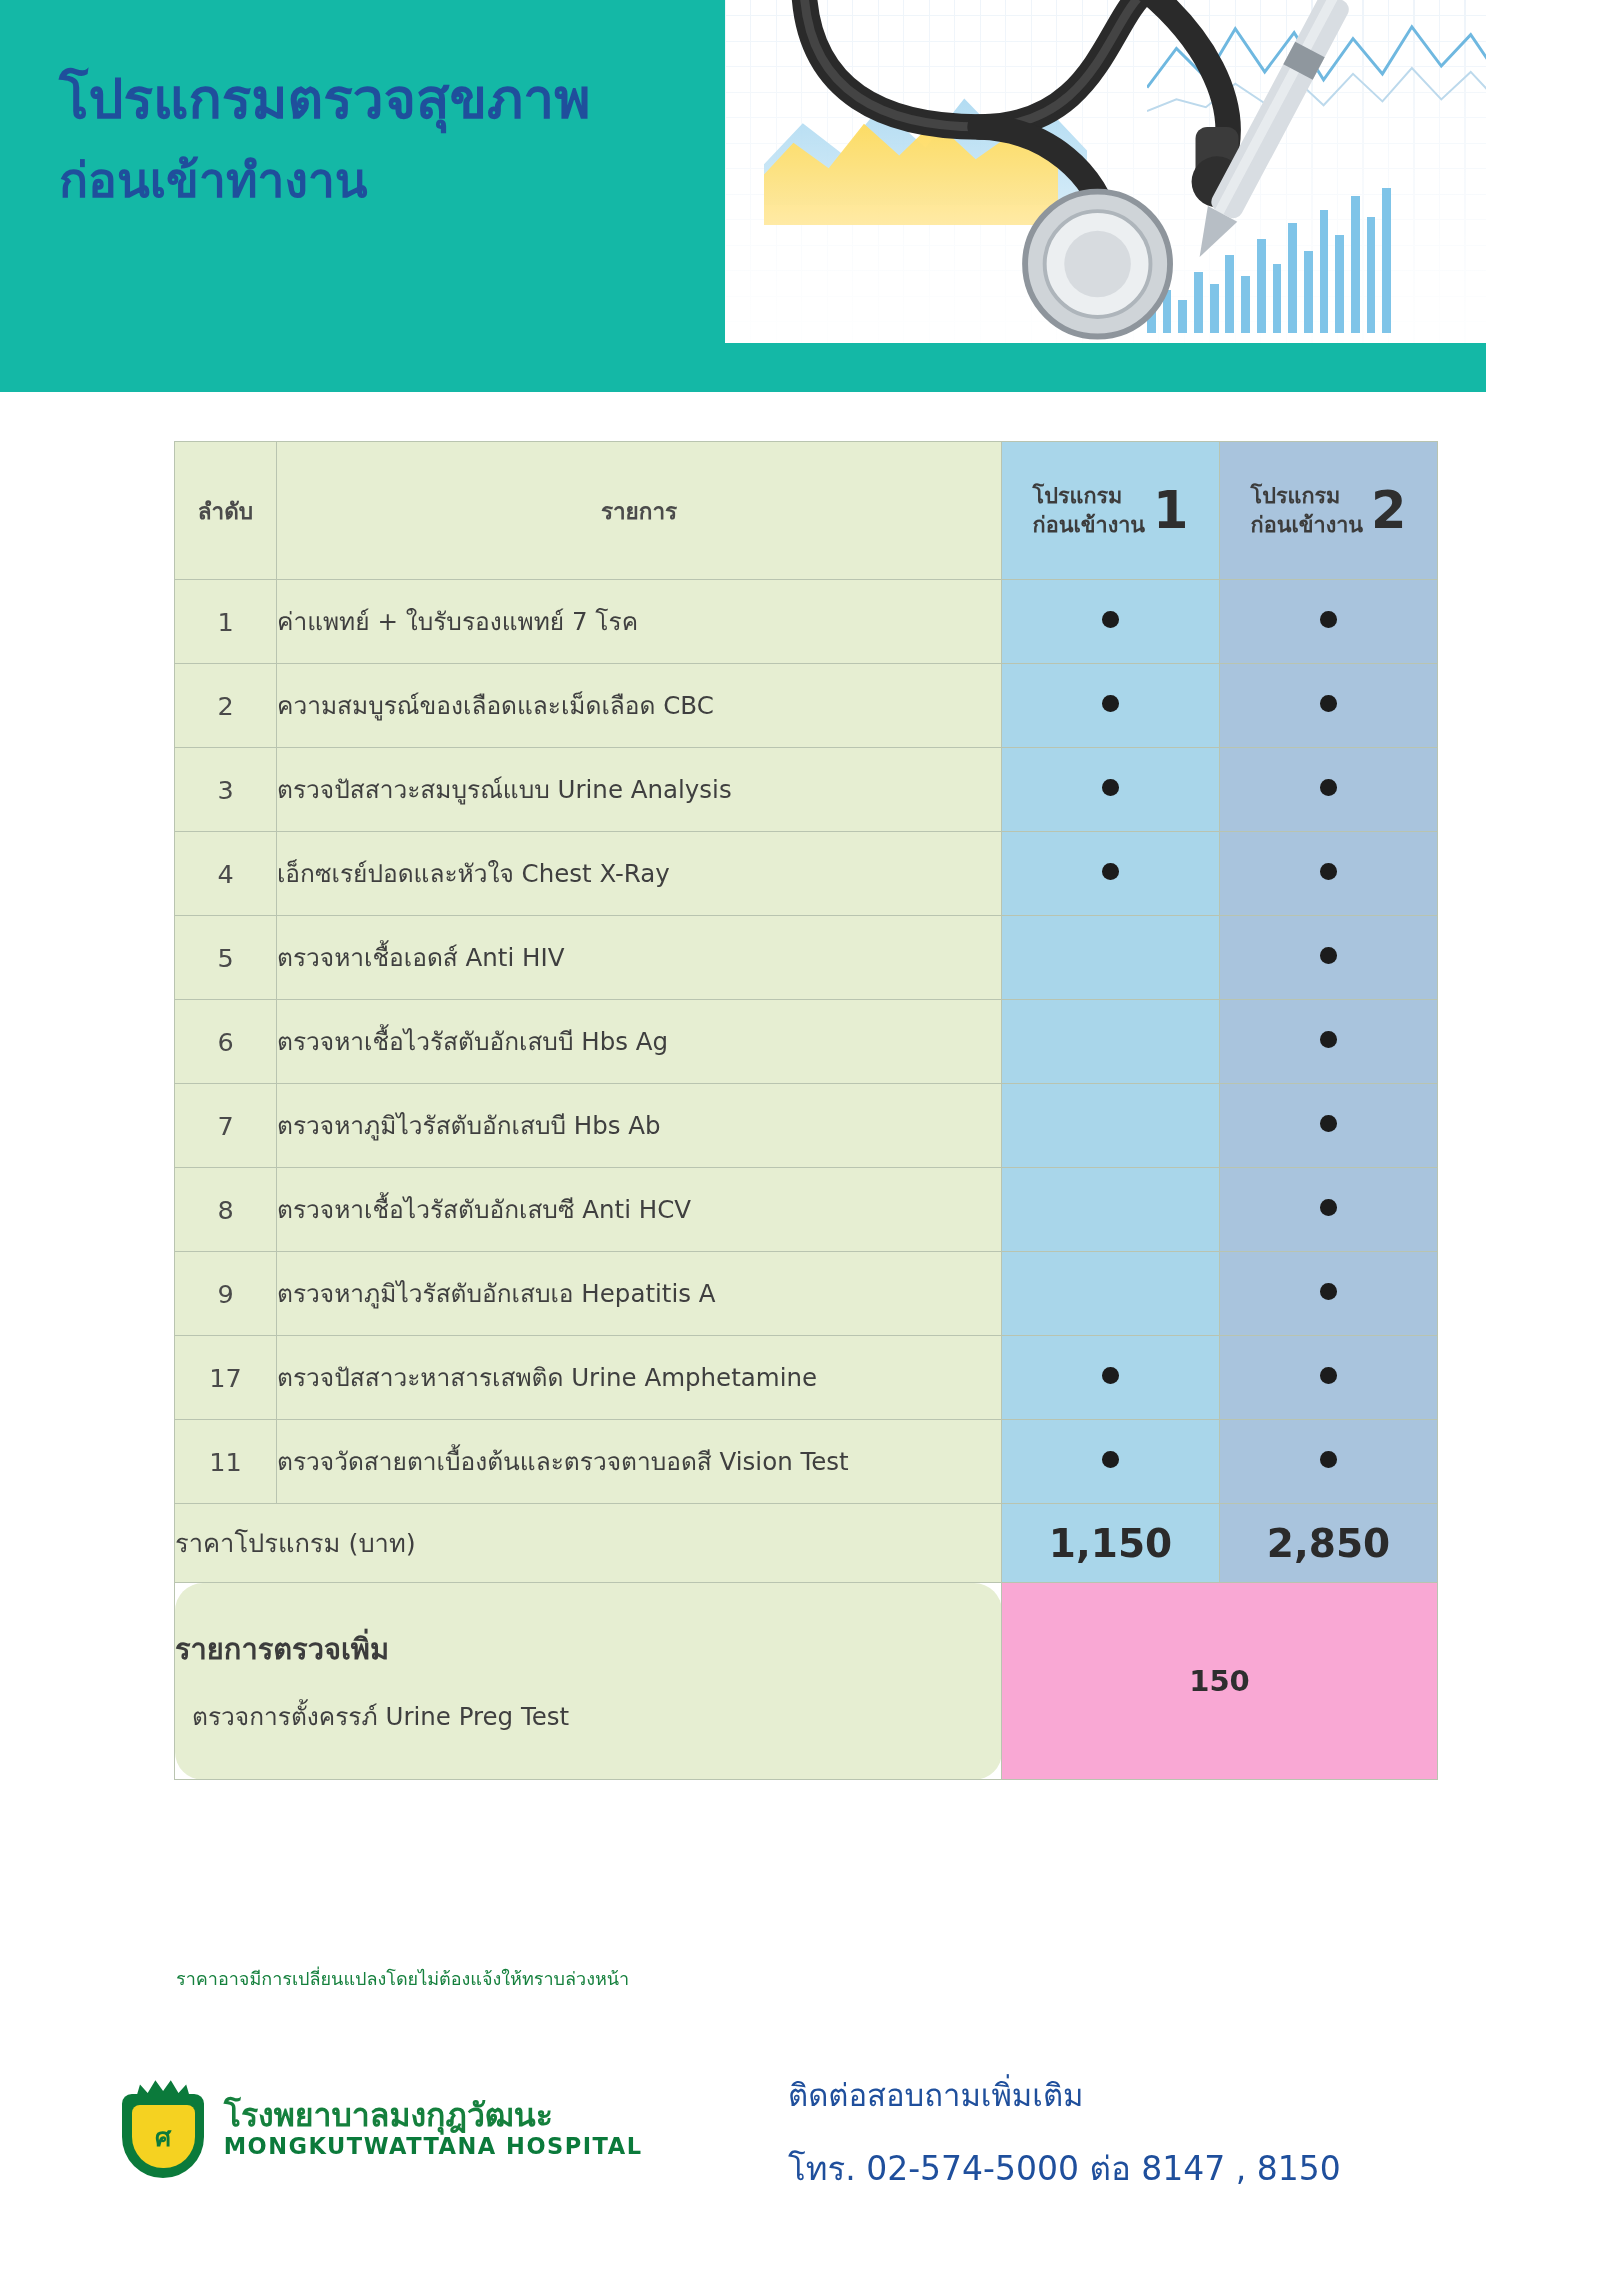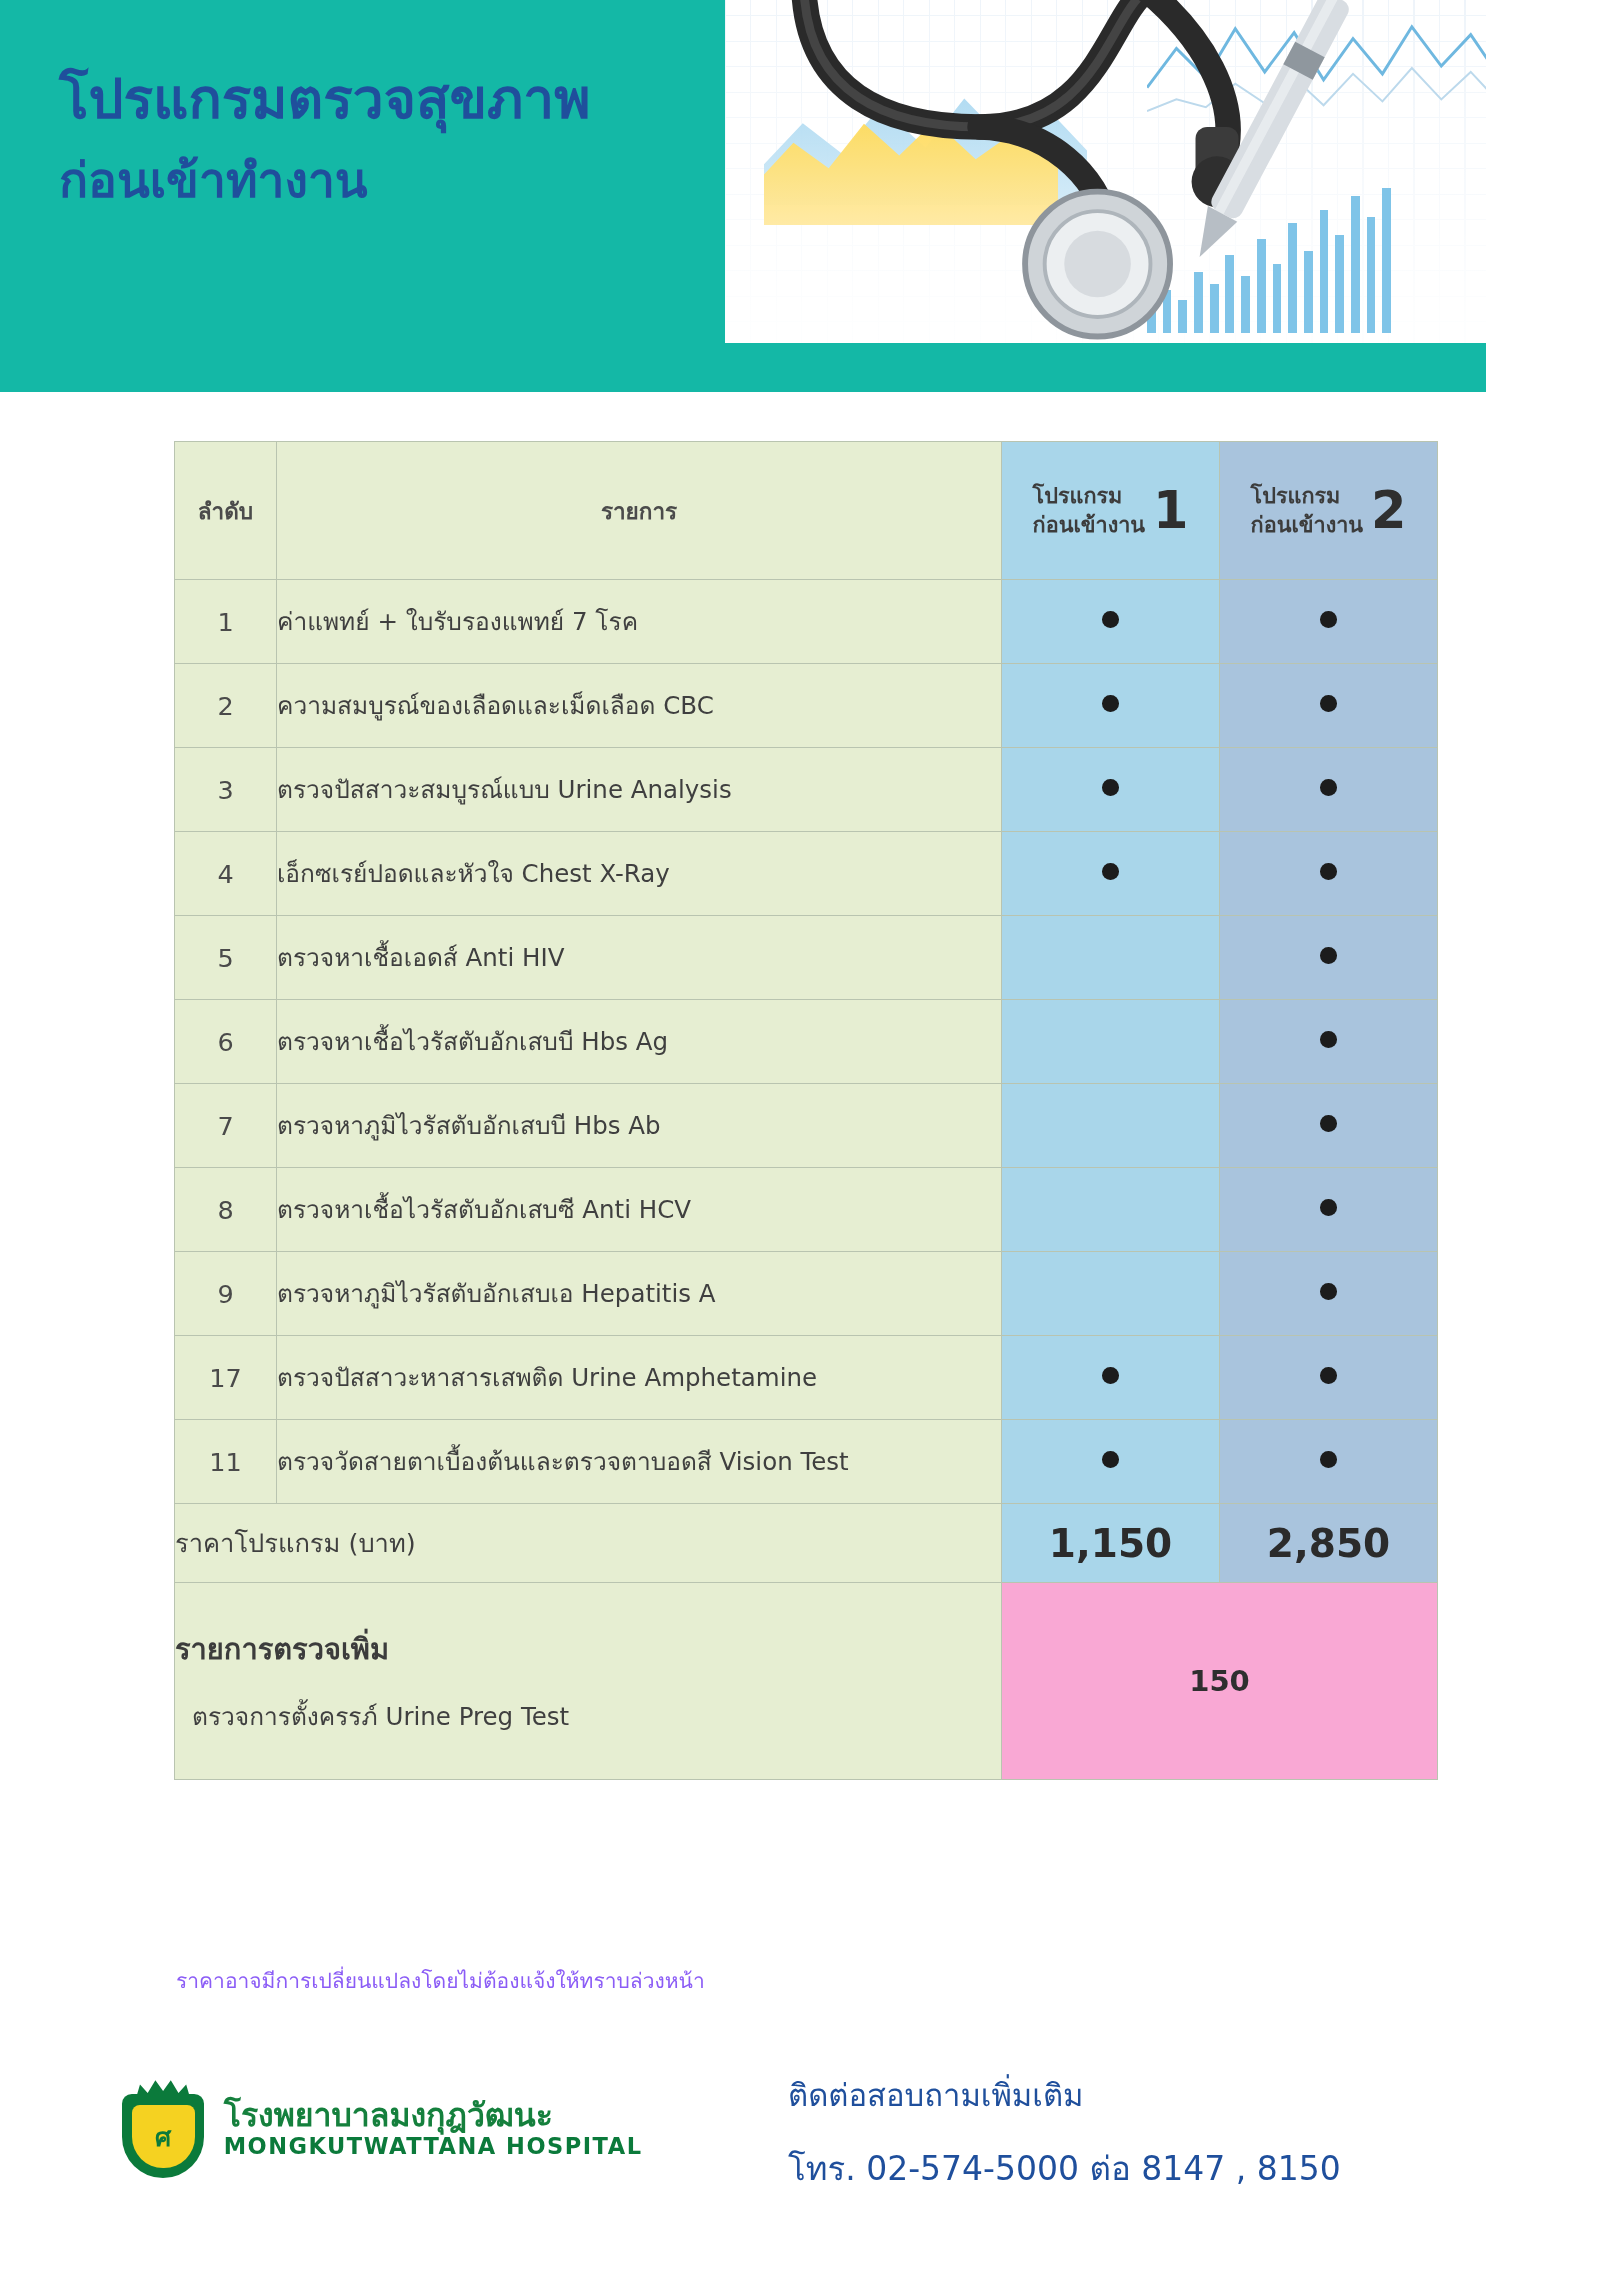--- a/index.html
+++ b/index.html
@@ -218,20 +218,21 @@
     font-size: 39px;
     font-weight: bold;
     color: #2b2b2b;
   }
 
   td.extra-left {
     background: #e6eed2;
     height: 196px;
     padding: 25.5px 29px 25.5px 69px;
     text-align: left;
+    border-radius: 28px;
   }
   .extra-title {
     font-size: 29px;
     font-weight: bold;
     color: #3c3c3c;
     margin-bottom: 25.5px;
   }
   .extra-item {
     font-size: 24.5px;
     color: #3f3f3f;
@@ -242,22 +243,22 @@
     text-align: center;
     font-size: 29px;
     font-weight: bold;
     color: #2f2f2f;
   }
 
   .disclaimer {
     position: absolute;
     left: 176px;
     top: 1964px;
-    font-size: 21px;
-    color: #8b5cf6;
+    font-size: 18px;
+    color: #15803d;
   }
 
   
   .footer {
     position: absolute;
     left: 0;
     top: 2039px;
     width: 1611px;
     height: 246px;
   }

